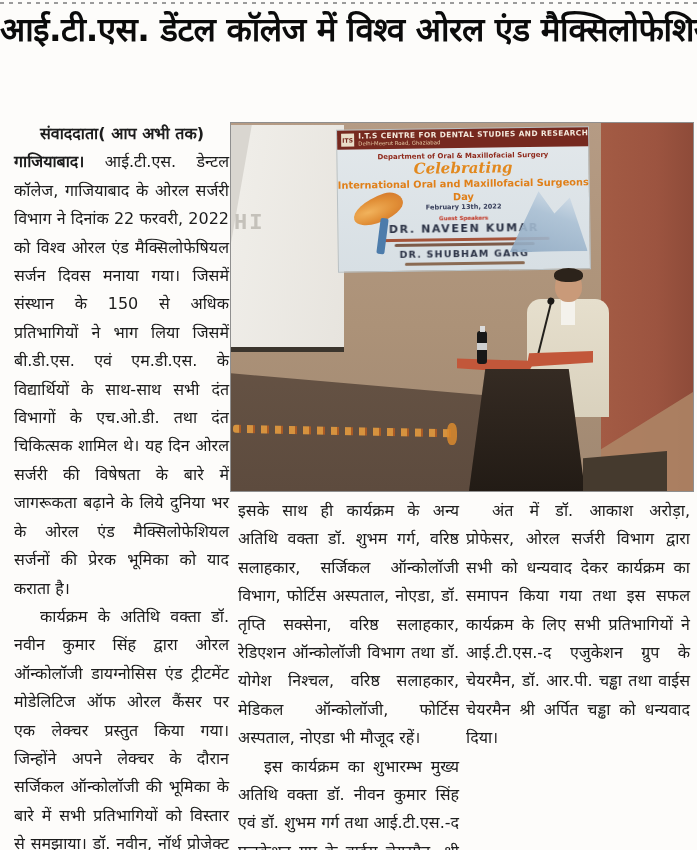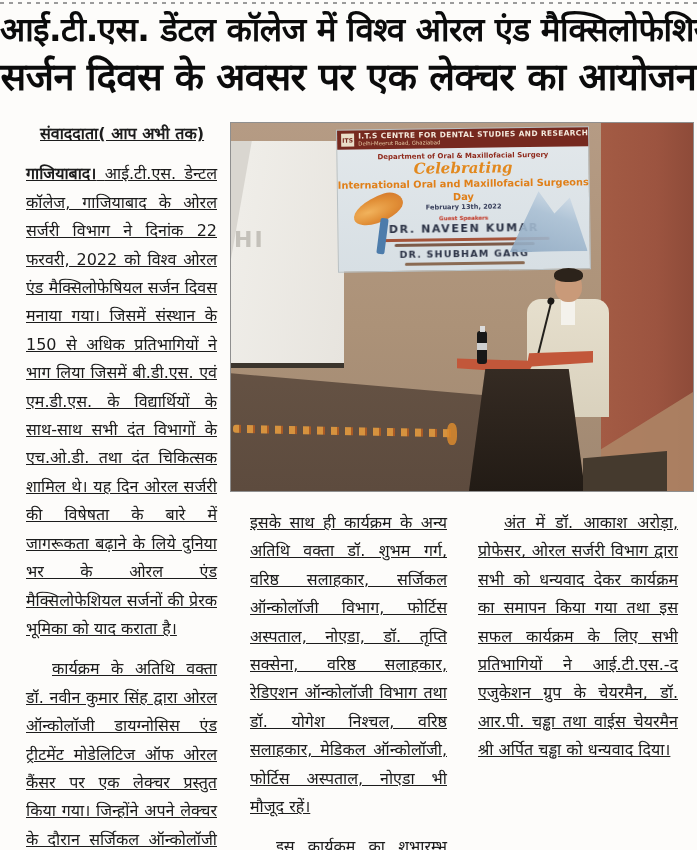--- a/index.html
+++ b/index.html
@@ -10,39 +10,39 @@
   .top-rule{position:absolute;top:2px;left:0;width:697px;height:2px;
     background:repeating-linear-gradient(90deg,#9b9b9b 0 4px,transparent 4px 9px);}
 
   
   .headline{position:absolute;top:8px;left:0;width:697px;text-align:center;color:#0b0b0b;}
   .headline .l1{font-size:33px;font-weight:bold;line-height:44px;letter-spacing:-.5px;white-space:nowrap;}
   .headline .l2{font-size:38px;font-weight:bold;line-height:50px;letter-spacing:-.5px;white-space:nowrap;}
 
   
   .col{position:absolute;text-align:justify;color:#1c1c1c;font-size:16px;line-height:28.4px;}
-  .col p{margin:12px;text-decoration:underline;}
+  .col p{margin:0;}
   .col p.ind{text-indent:26px;}
-  .byline{font-weight:bold;text-indent:26px;text-decoration:underline;}
+  .byline{font-weight:bold;text-indent:26px;}
   .dateline{font-weight:bold;}
   .col1{left:14px;top:120px;width:215px;}
   .col2{left:238px;top:497px;width:221px;}
   .col3{left:466px;top:497px;width:224px;}
 
   
   .photo{position:absolute;left:230px;top:122px;width:462px;height:368px;
          border:1px solid #8f8f8f;overflow:hidden;
          background:linear-gradient(#b59b84 0%,#ac9278 55%,#a08872 100%);}
   .curtain{position:absolute;right:0;top:0;width:92px;height:368px;
          background:linear-gradient(90deg,#a35b44 0%,#9c5440 60%,#8e4b39 100%);}
   .curtain-fold{position:absolute;right:0;top:258px;width:92px;height:110px;background:#ad8465;
          clip-path:polygon(0 62%,100% 10%,100% 100%,0 100%);opacity:.9;}
-  .screen{position:absolute;left:0;top:18px;width:113px;height:222px;
+  .screen{position:absolute;left:0;top:2px;width:113px;height:222px;
          background:linear-gradient(100deg,#d9d6d0 0 20px,#efede8 21px,#e7e4de 100%);
-         border-bottom:5px solid #3b352d;}
+         border-bottom:5px solid #3b352d;font-family:Liberation Mono, monospace;}
   .screen-hi{position:absolute;left:3px;top:86px;font-size:22px;font-weight:bold;
          color:#c4c1ba;letter-spacing:2px;}
   .wire{position:absolute;left:186px;top:38px;width:150px;height:1.5px;background:#6b584734;
          background:#6b5847;opacity:.55;transform:rotate(26deg);transform-origin:left top;}
 
   
   .banner{position:absolute;left:106px;top:5px;width:253px;height:143px;
           background:linear-gradient(#e3e8eb, #d7dfe4);transform:rotate(-.8deg);
           border:1px solid #b9c1c4;box-sizing:border-box;text-align:center;}
   .bn-head{display:flex;align-items:center;gap:4px;background:#76291f;color:#f3e9dc;
@@ -106,21 +106,20 @@
 </style>
 </head>
 <body>
 
 <div class="page">
 
   <div class="top-rule"></div>
 
   <div class="headline">
     <div class="l1">आई.टी.एस. डेंटल कॉलेज में विश्व ओरल एंड मैक्सिलोफेशियल</div>
-    <div class="l2">सर्जन दिवस के अवसर पर एक लेक्चर का आयोजन</div>
   </div>
 
   <div class="col col1">
     <div class="byline">संवाददाता( आप अभी तक)</div>
     <p>
       <span class="dateline">गाजियाबाद।</span>
       <span>आई.टी.एस. डेन्टल कॉलेज, गाजियाबाद के ओरल सर्जरी विभाग ने दिनांक 22 फरवरी, 2022 को विश्व ओरल एंड मैक्सिलोफेषियल सर्जन दिवस मनाया गया। जिसमें संस्थान के 150 से अधिक प्रतिभागियों ने भाग लिया जिसमें बी.डी.एस. एवं एम.डी.एस. के विद्यार्थियों के साथ-साथ सभी दंत विभागों के एच.ओ.डी. तथा दंत चिकित्सक शामिल थे। यह दिन ओरल सर्जरी की विषेषता के बारे में जागरूकता बढ़ाने के लिये दुनिया भर के ओरल एंड मैक्सिलोफेशियल सर्जनों की प्रेरक भूमिका को याद कराता है।</span>
     </p>
     <p class="ind">कार्यक्रम के अतिथि वक्ता डॉ. नवीन कुमार सिंह द्वारा ओरल ऑन्कोलॉजी डायग्नोसिस एंड ट्रीटमेंट मोडेलिटिज ऑफ ओरल कैंसर पर एक लेक्चर प्रस्तुत किया गया। जिन्होंने अपने लेक्चर के दौरान सर्जिकल ऑन्कोलॉजी की भूमिका के बारे में सभी प्रतिभागियों को विस्तार से समझाया। डॉ. नवीन, नॉर्थ प्रोजेक्ट एंड बिजनेस डेवलपमेंट, इंटरनेशनल ऑन्कोलॉजी सर्विस प्राइवेट लिमिटेड में क्षेत्रीय प्रमुख है। डॉ. नवीन वर्तमान में फोर्टिस अस्पताल, नोएडा में सीनियर सलाहकार, हेड एंड नेक सर्जिकल ऑन्कोलॉजी के रूप में कार्यरत है।</p>
   </div>

